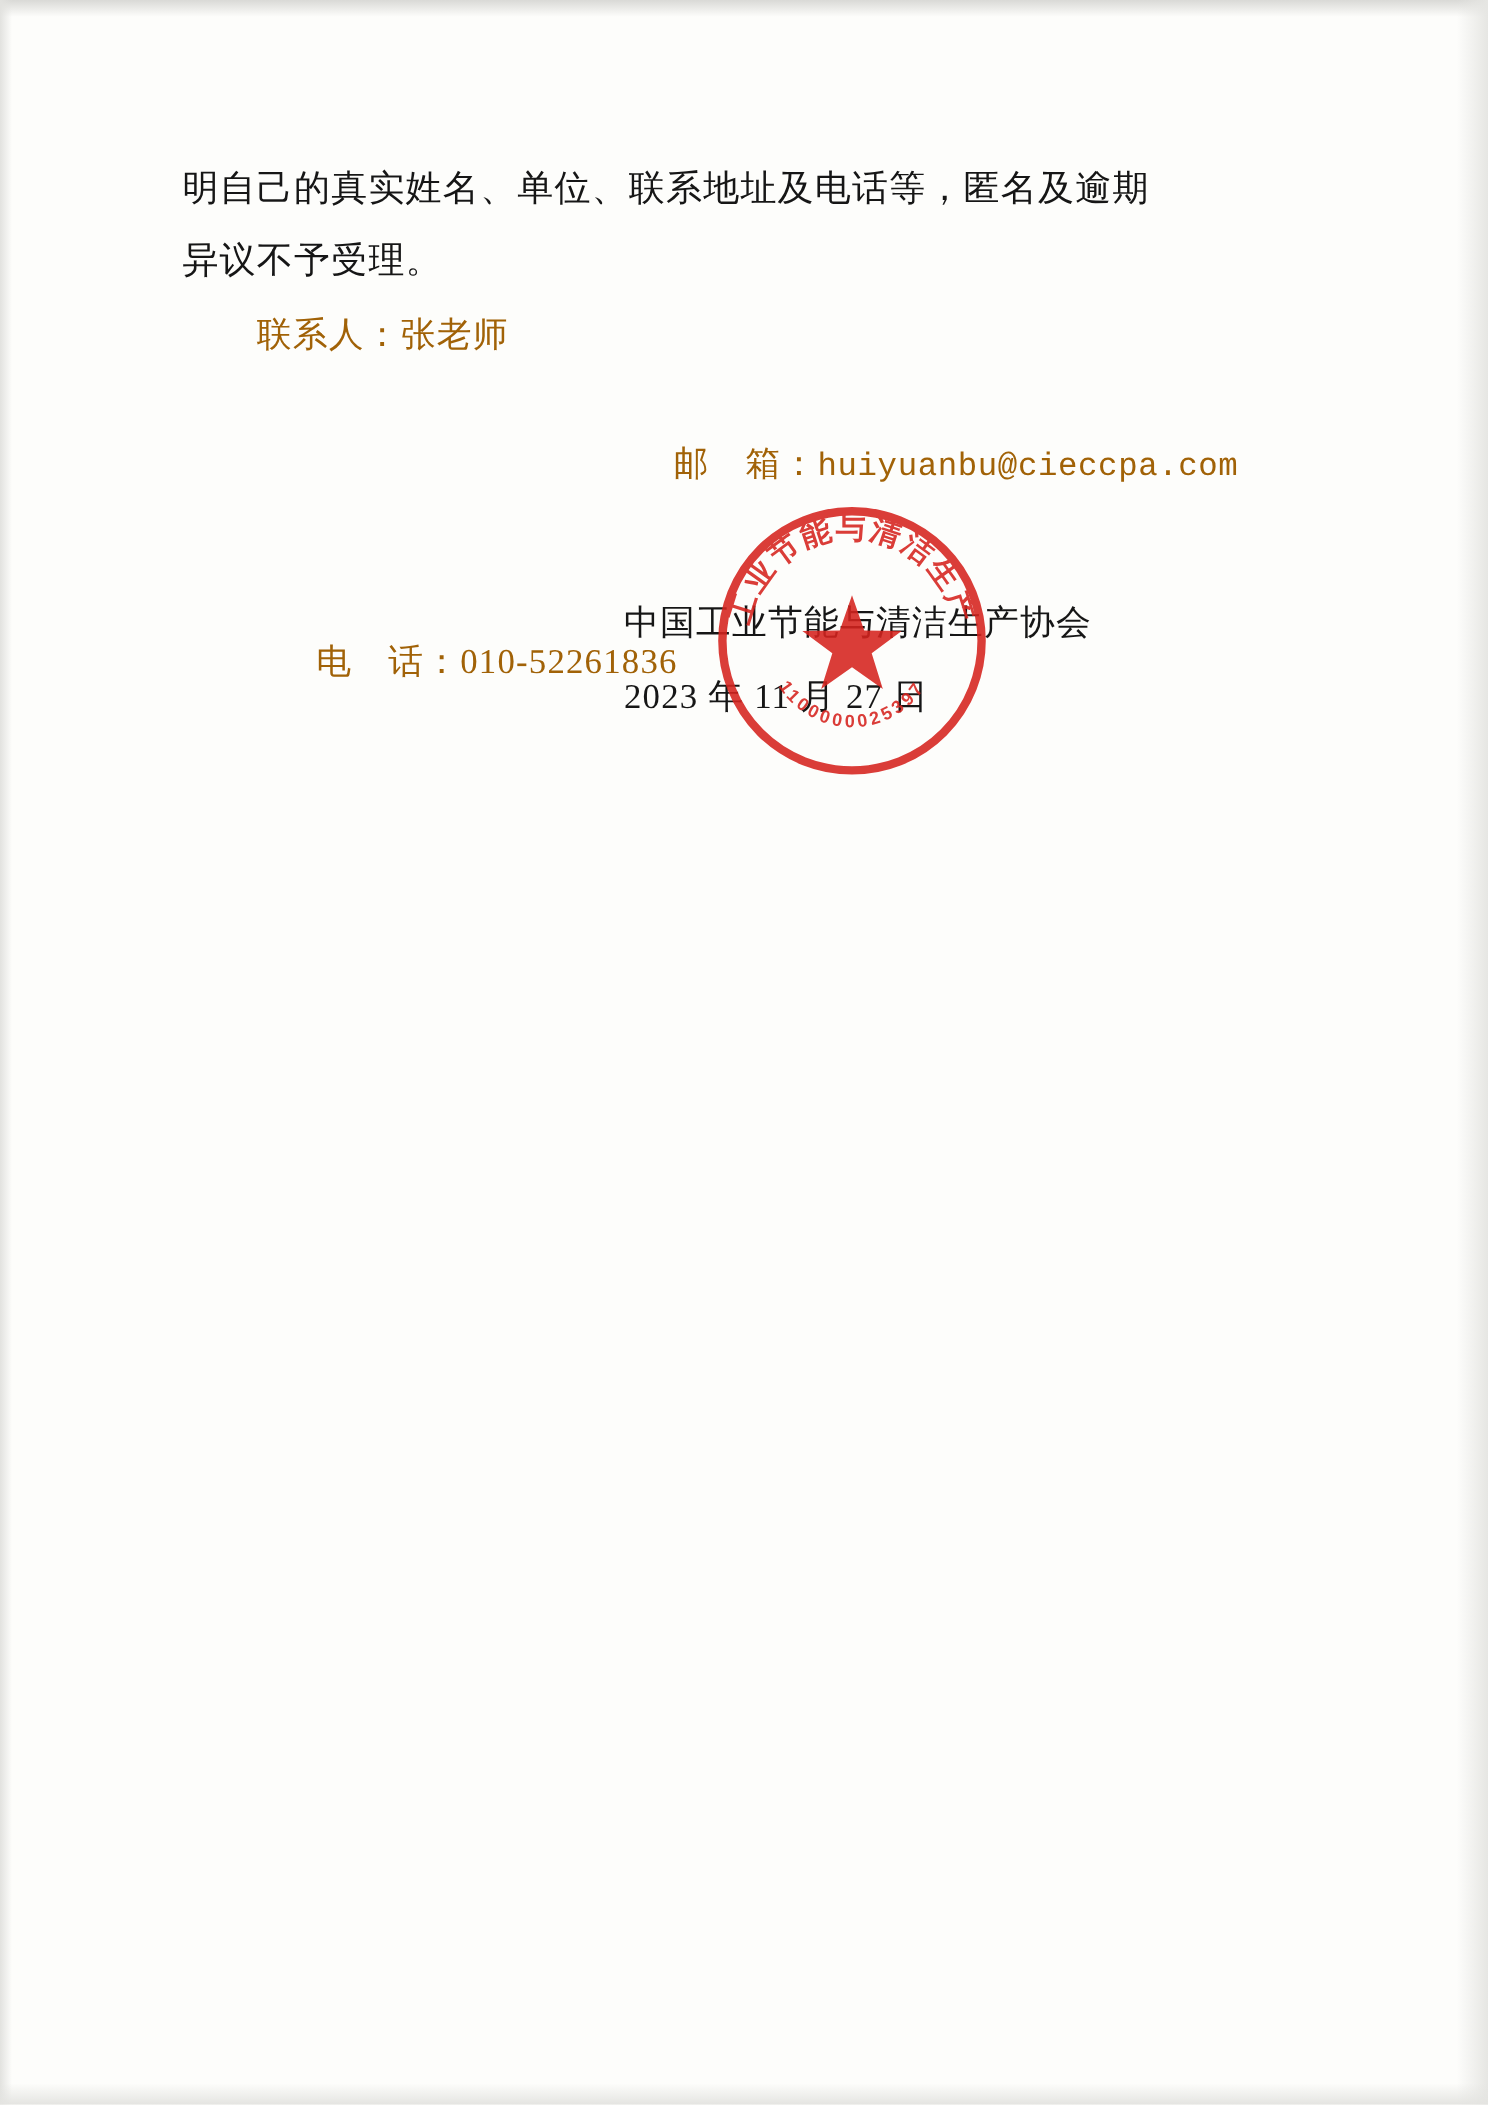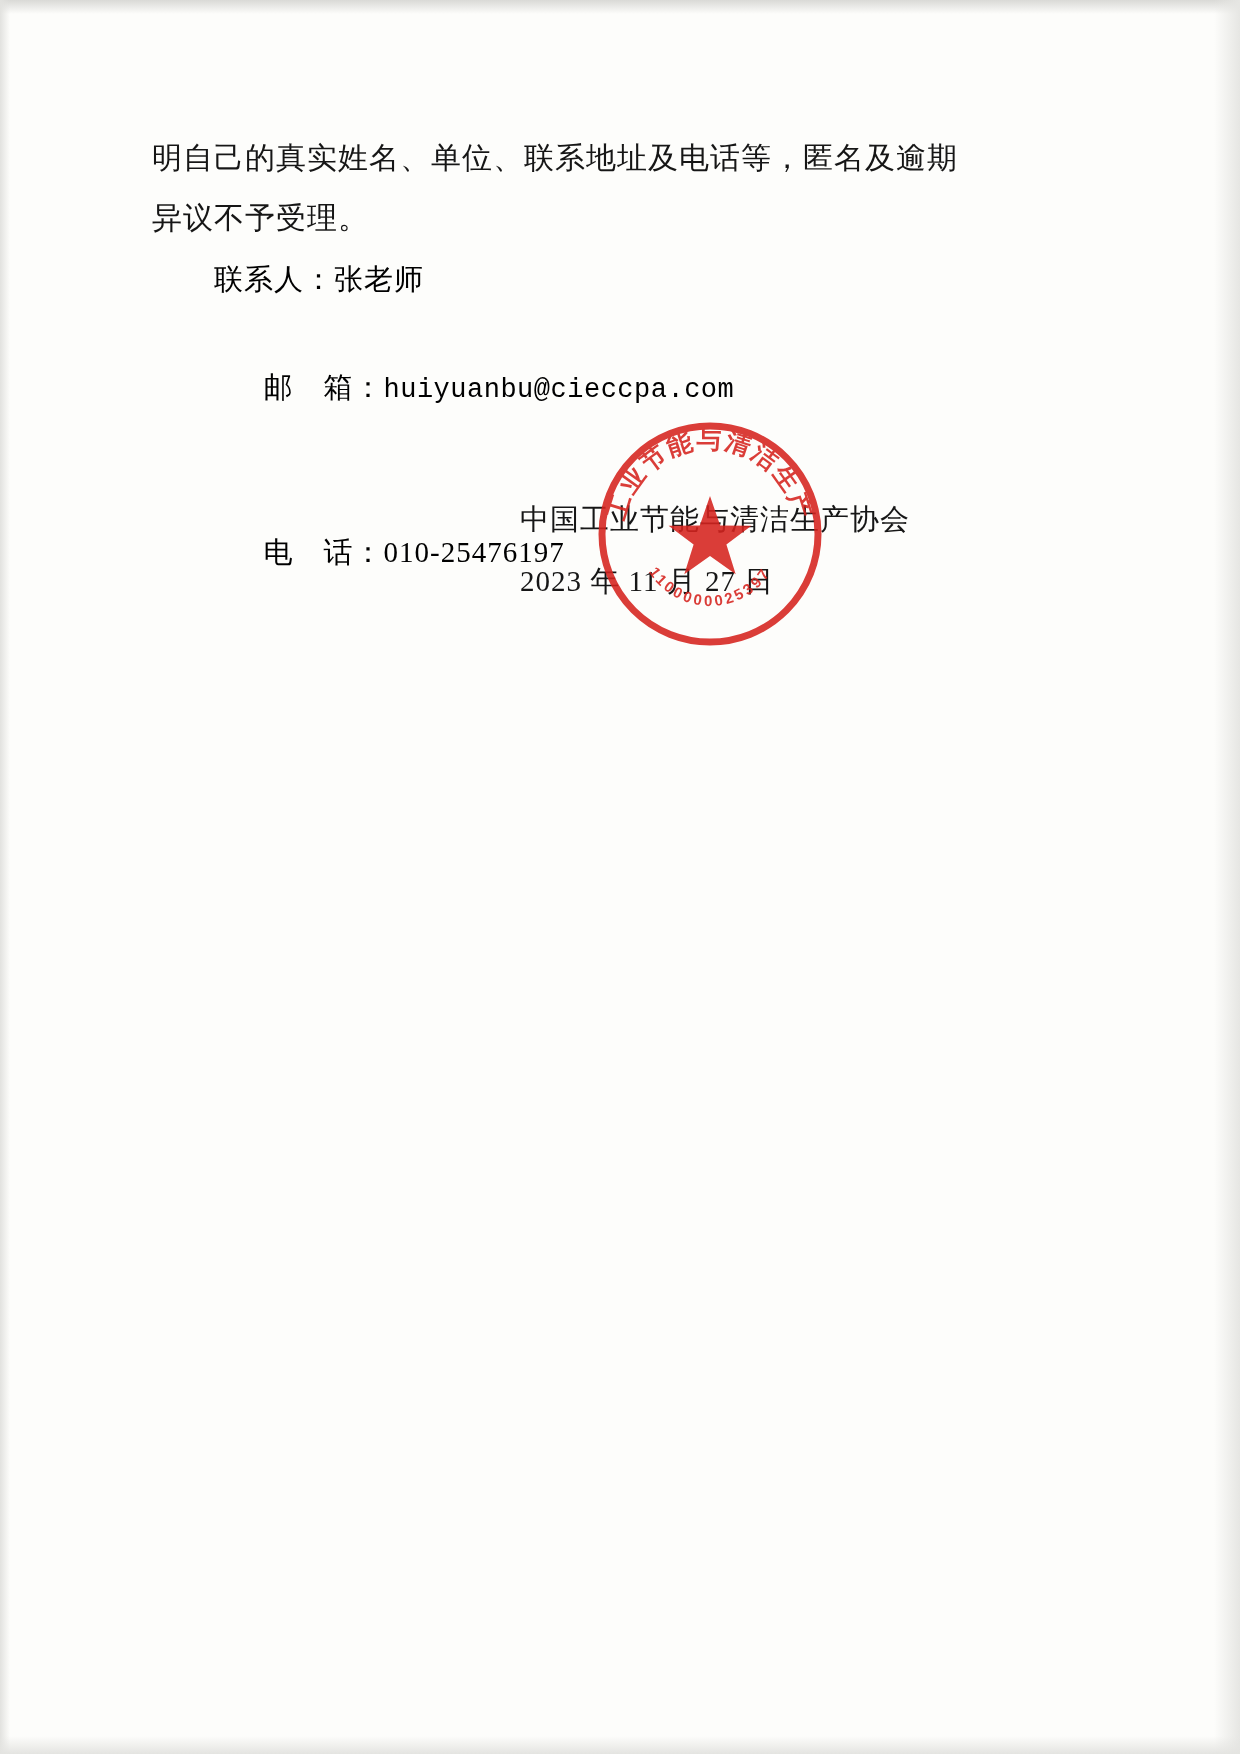--- a/index.html
+++ b/index.html
@@ -64,21 +64,21 @@
   .contact-block {
     position: absolute;
     left: 152px;
     top: 252px;
     width: 880px;
   }
   .contact-line {
     font-size: 29px;
     line-height: 54px;
     letter-spacing: 1px;
-    color: #000000;
+    color: #a16207;
     margin: 0;
     white-space: pre;
   }
   .mono {
     font-family: "Liberation Mono", monospace;
     font-size: 27px;
     letter-spacing: 0.5px;
   }
 
   .signature {
@@ -124,25 +124,25 @@
   <div class="scan-edge-right"></div>
   <div class="scan-edge-bottom"></div>
 
   <div class="body-text">
     <p class="para">明自己的真实姓名、单位、联系地址及电话等，匿名及逾期
 异议不予受理。</p>
   </div>
 
   <div class="contact-block">
     <p class="contact-line" style="padding-left:62px;">联系人：张老师</p>
-    <p class="contact-line" style="padding-left:62px;">
+    <p class="contact-line" style="padding-left:62px;text-align:right;">
       <span>邮　箱：</span><span class="mono">huiyuanbu@cieccpa.com</span>
     </p>
     <p class="contact-line" style="padding-left:62px;">
-      <span>电　话：</span><span>010-25476197</span>
+      <span>电　话：</span><span>010-52261836</span>
     </p>
   </div>
 
   <div class="signature">
     <p class="sig-line">中国工业节能与清洁生产协会</p>
     <p class="sig-line sig-date">2023 年 11 月 27 日</p>
   </div>
 
   <div class="seal">
     <svg width="232" height="232" viewBox="0 0 232 232" xmlns="http://www.w3.org/2000/svg">

